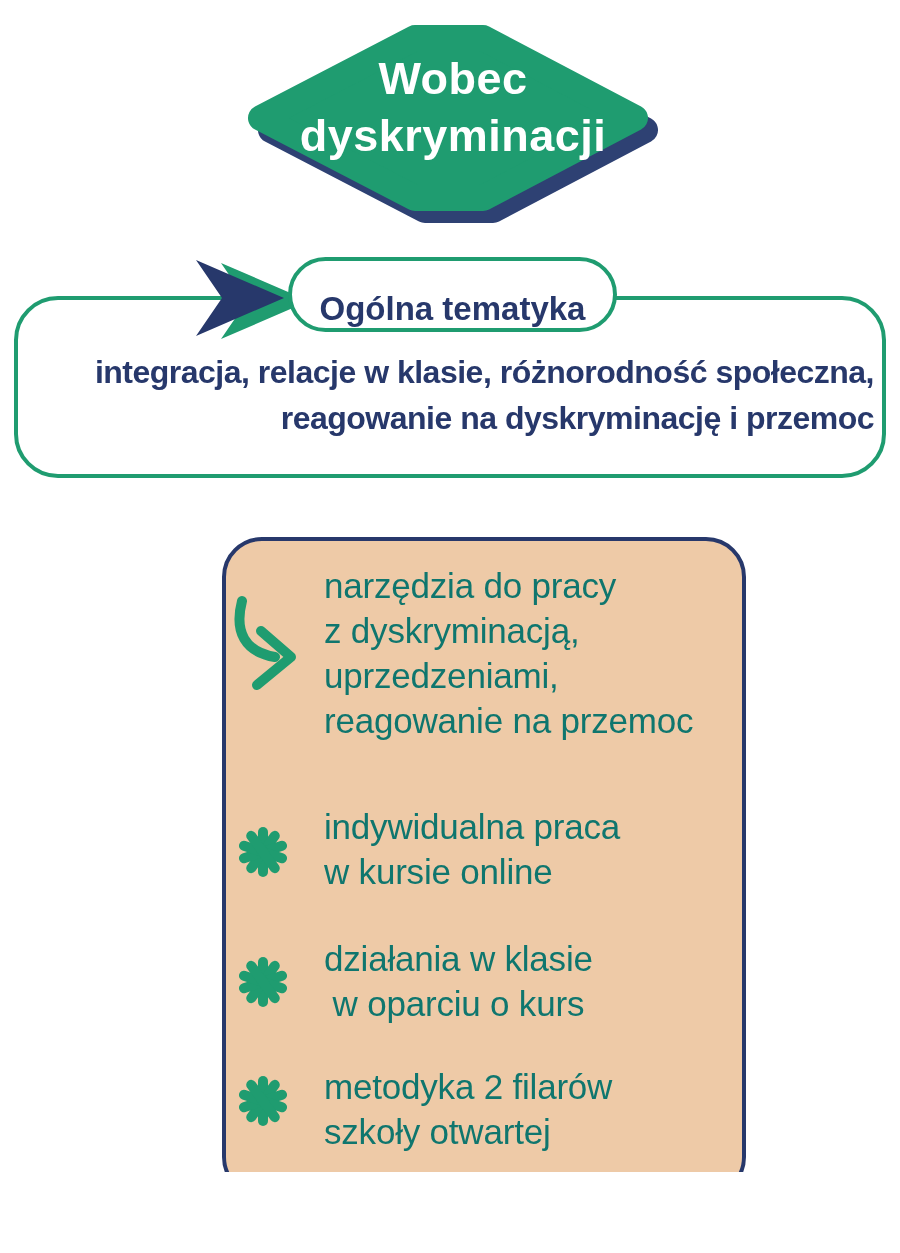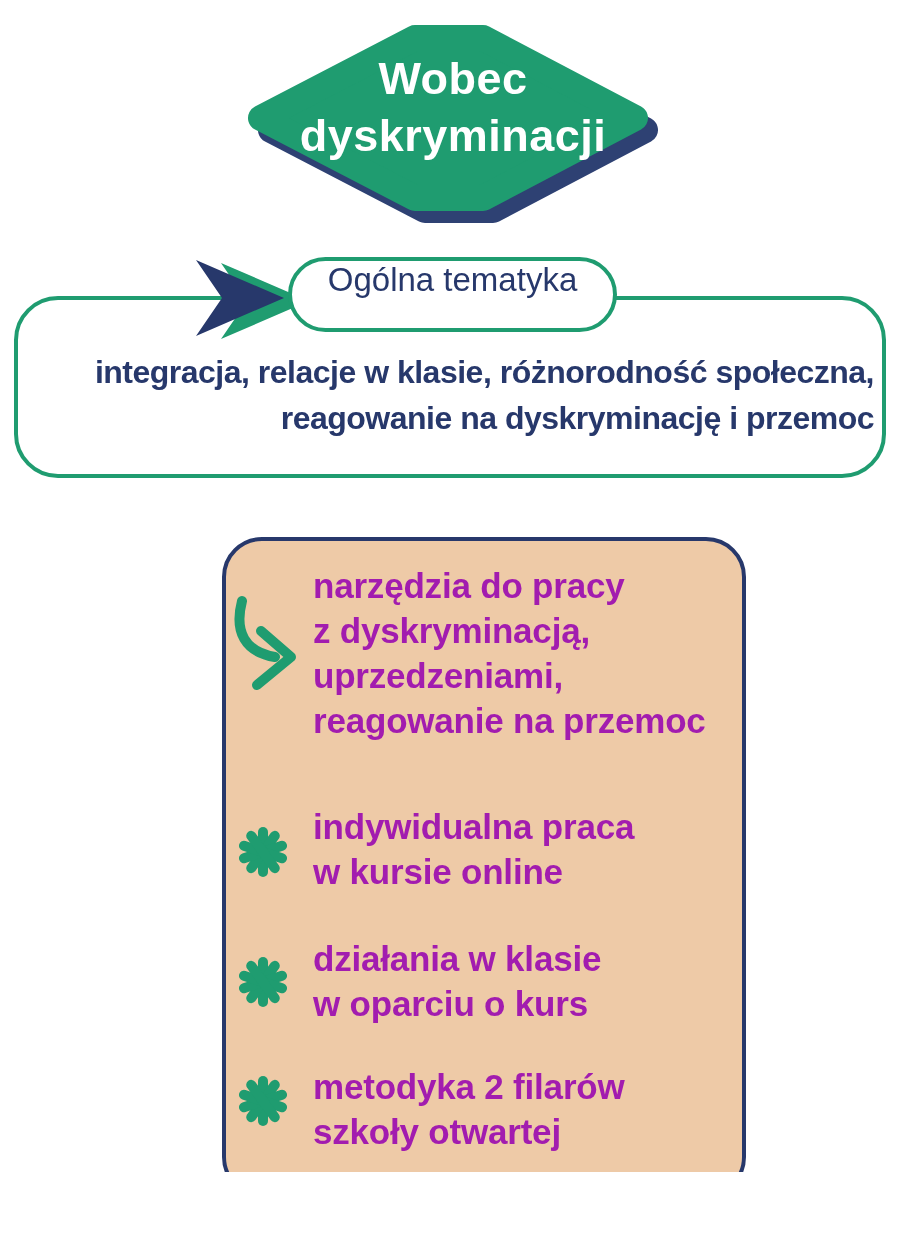--- a/index.html
+++ b/index.html
@@ -15,37 +15,37 @@
   }
   
   .topic-card{
     position:absolute;left:14px;top:296px;width:864px;height:174px;
     background:#ffffff;border:4px solid #1f9c70;border-radius:44px;
   }
   .arrow-svg{position:absolute;left:196px;top:260px;width:120px;height:80px;}
   .topic-pill{
     position:absolute;left:288px;top:257px;width:321px;height:67px;
     background:#ffffff;border:4px solid #1f9c70;border-radius:38px;
-    display:flex;align-items:flex-start;justify-content:center;
-    color:#27386b;font-size:33px;font-weight:400;
+    display:flex;align-items:flex-end;justify-content:center;
+    color:#27386b;font-size:33px;font-weight:700;
   }
   .topic-body{
     position:absolute;left:34px;top:349px;width:840px;
     color:#27386b;font-size:32px;font-weight:700;line-height:46px;letter-spacing:-0.5px;text-align:right;
   }
   
   .details-card{
     position:absolute;left:222px;top:537px;width:516px;height:652px;
     background:#eecaa7;border:4px solid #27386b;border-radius:40px;
   }
   .detail-text{
-    position:absolute;left:313px;color:#a21caf;
-    font-size:35px;font-weight:700;line-height:45px;letter-spacing:-0.2px;
+    position:absolute;left:324px;color:#0f766e;
+    font-size:35px;font-weight:400;line-height:45px;letter-spacing:-0.2px;
   }
-  .dt1{top:563px;} .dt2{top:804px;} .dt3{top:936px;} .dt4{top:1064px;}
+  .dt1{top:563px;} .dt2{top:804px;} .dt3{top:936px;text-align:center;} .dt4{top:1064px;}
   .curved-arrow-svg{position:absolute;left:229px;top:594px;width:82px;height:96px;}
   .asterisk-svg{position:absolute;width:52px;height:52px;}
   .ast1{left:237px;top:826px;} .ast2{left:237px;top:956px;} .ast3{left:237px;top:1075px;}
 </style>
 </head>
 <body>
 
 <div class="page">
 
   <svg class="badge-svg" viewBox="0 0 420 218" aria-hidden="true">

